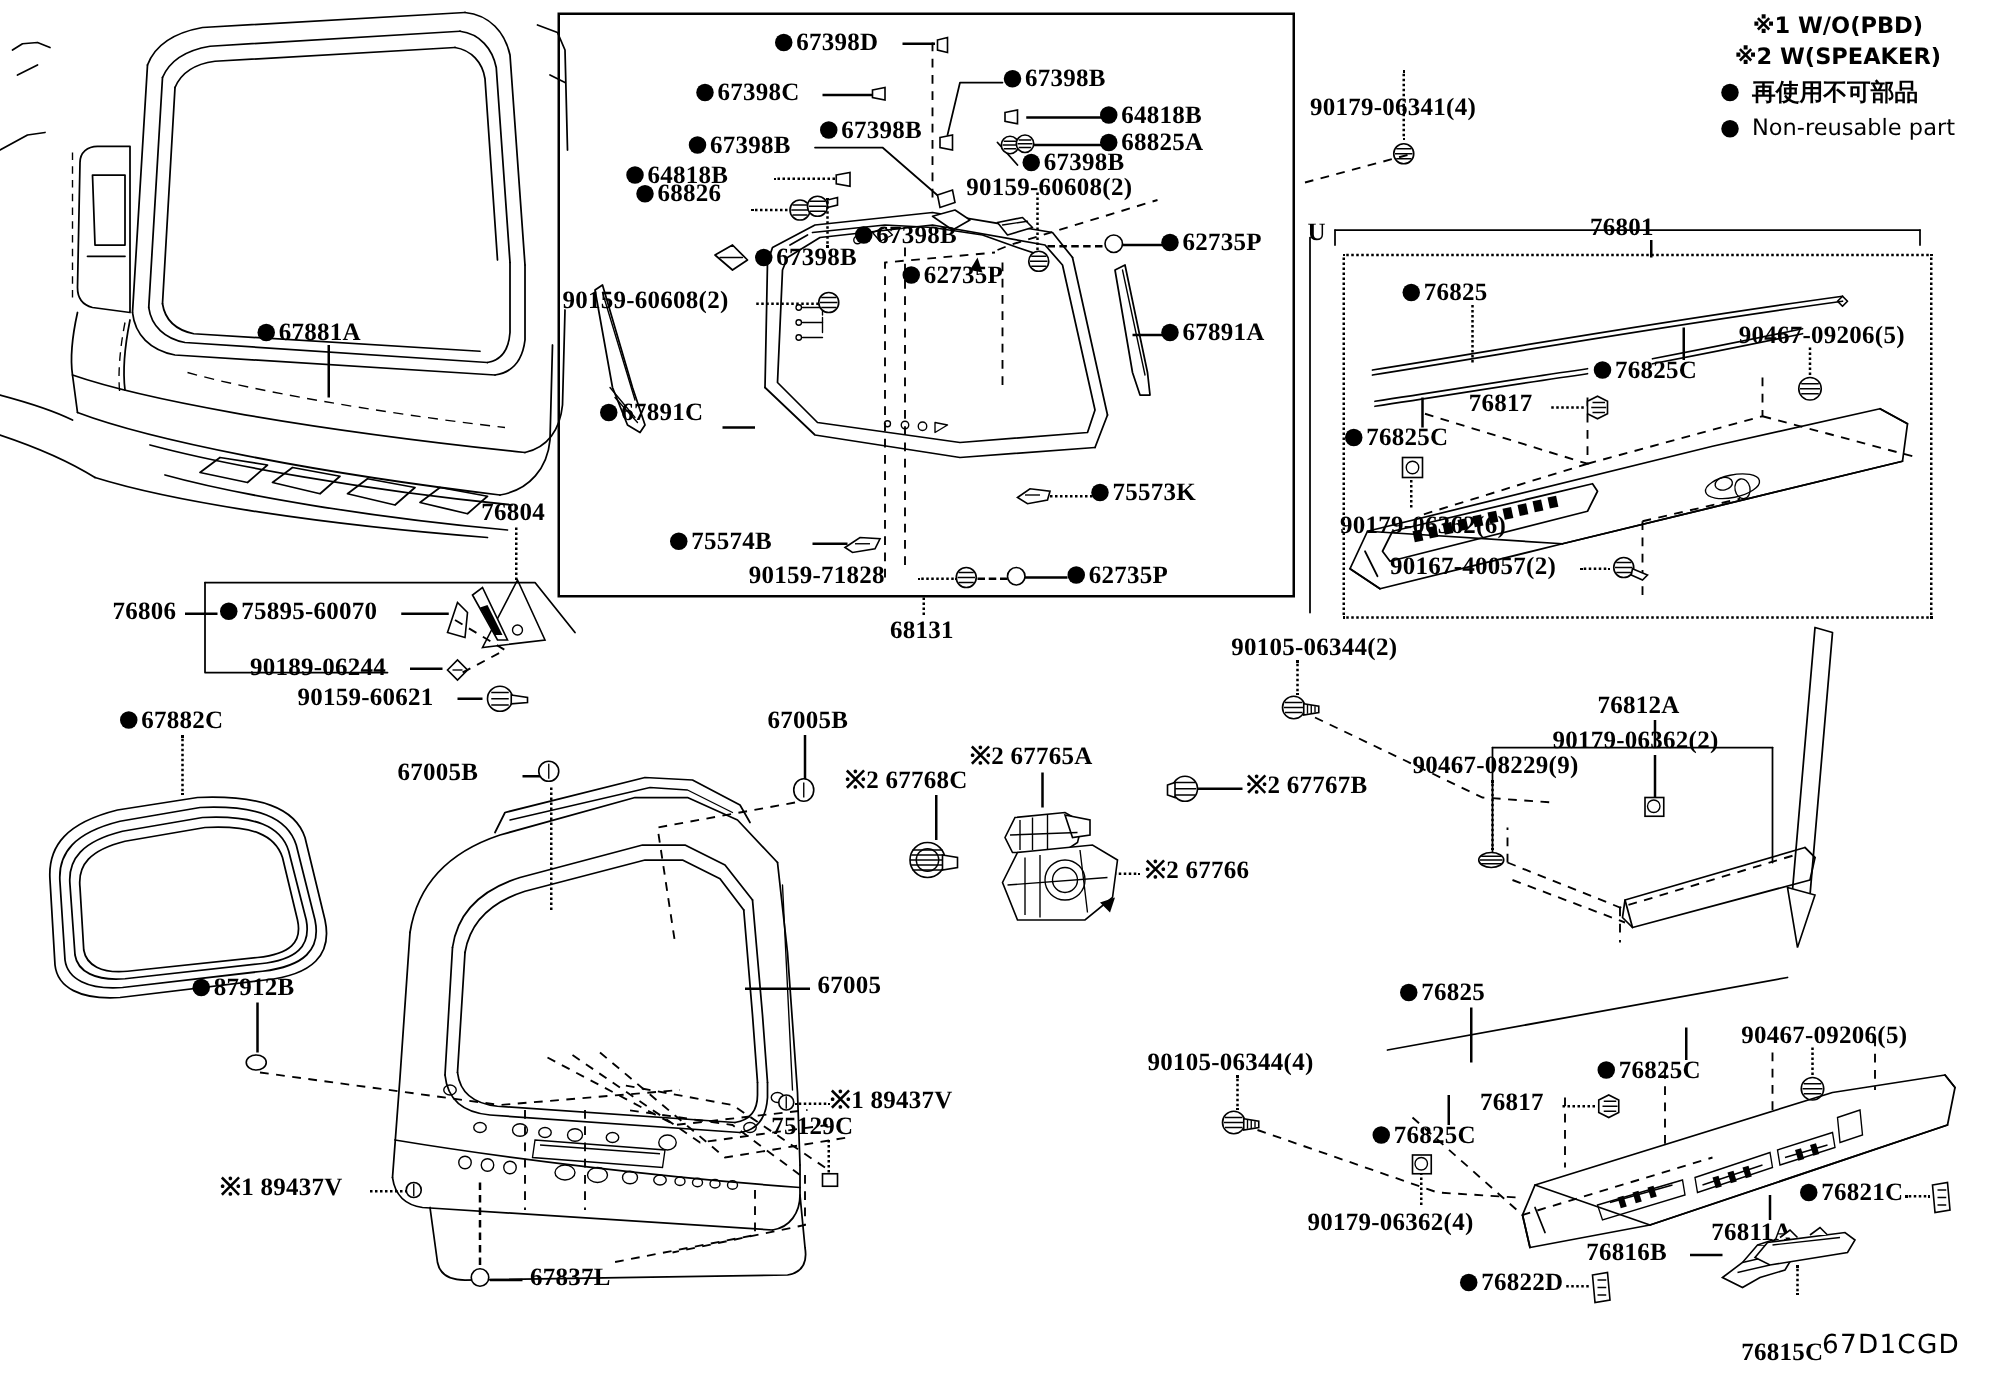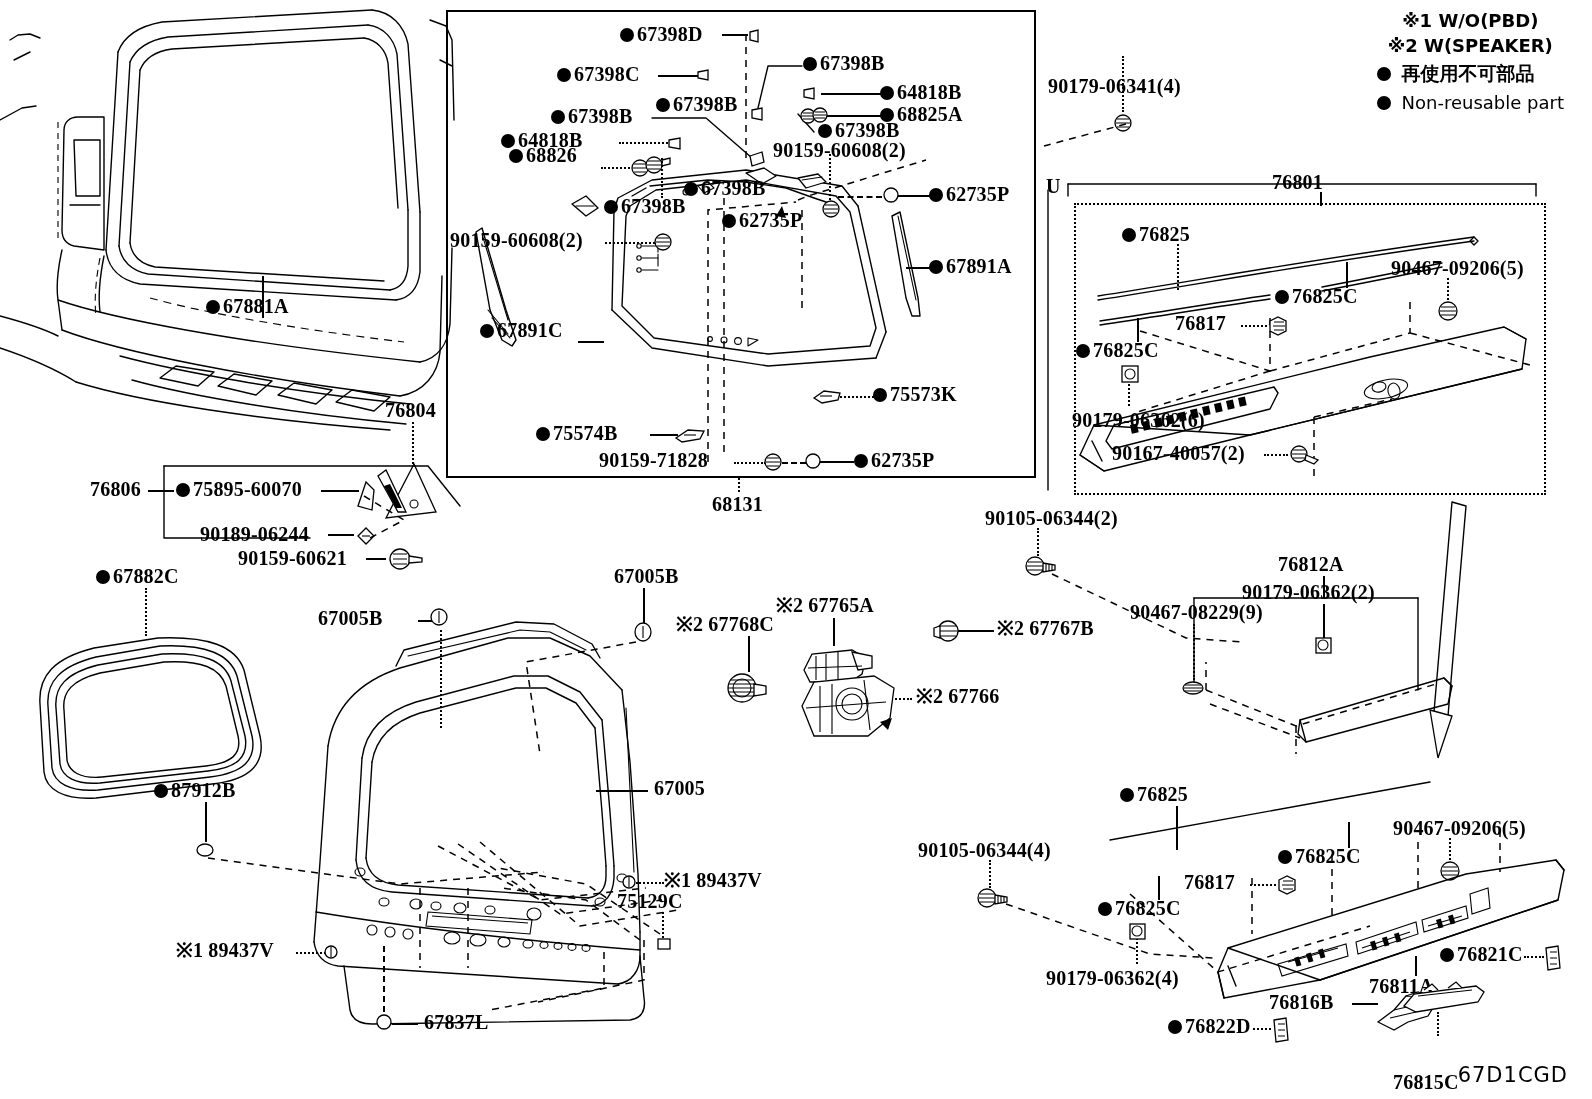--- a/index.html
+++ b/index.html
@@ -112,21 +112,21 @@
       <path d="M430 20 L446 26 L452 40 L454 120"></path>
       <path d="M440 60 L452 66"></path>
     </g>
     <g class="art2">
       <path d="M100 258 C96 278 94 300 96 316" stroke-dasharray="7 5"></path>
       <path d="M150 298 C200 312 300 330 404 342" stroke-dasharray="8 6"></path>
       <path d="M58 122 L58 240" stroke-dasharray="6 5"></path>
     </g>
   </svg>
 
-  <div class="lbl s20" style="left:206px;top:256px;margin-top:40px;">
+  <div class="lbl s20" style="left:206px;top:256px;">
     <span class="dot"></span><span>67881A</span>
   </div>
   <div class="ln v" style="left:262px;top:276px;height:42px;"></div>
 
   <div class="lbl s20" style="left:385px;top:400px;">76804</div>
   <div class="dotlineV" style="left:412px;top:422px;height:42px;"></div>
   <svg width="120" height="80" viewBox="0 0 120 80" style="left:380px;top:458px;">
     <path class="artf" d="M6 60 L34 6 L56 54 Z"></path>
     <circle class="art2" cx="34" cy="46" r="4"></circle>
   </svg>

